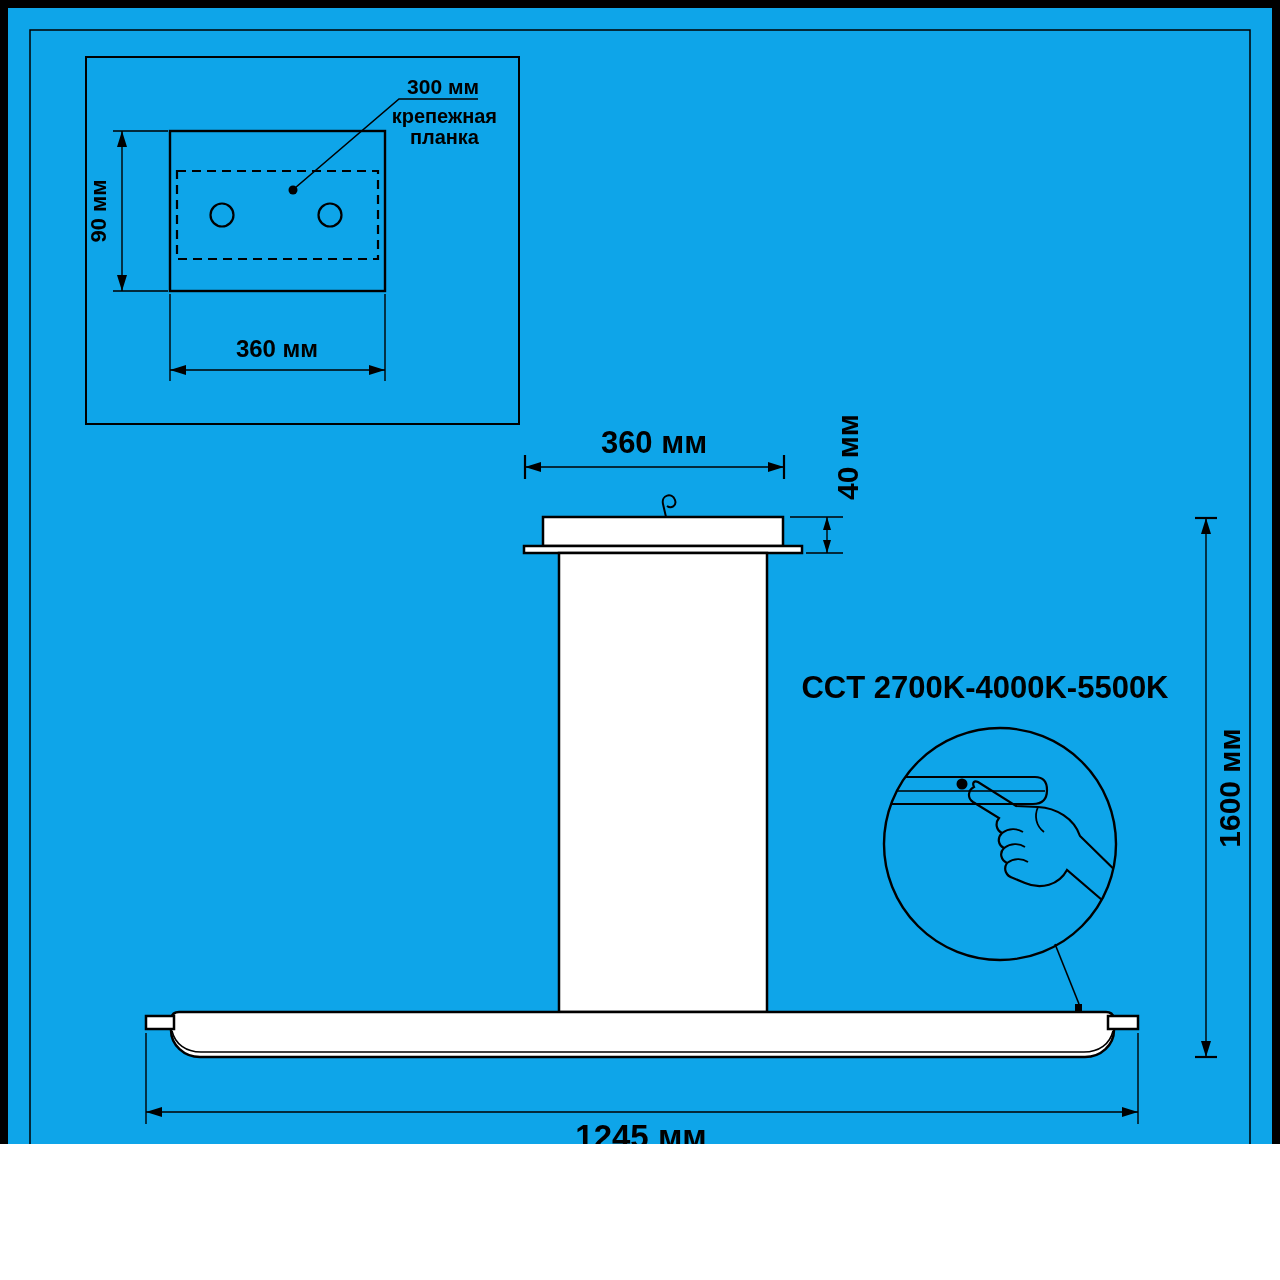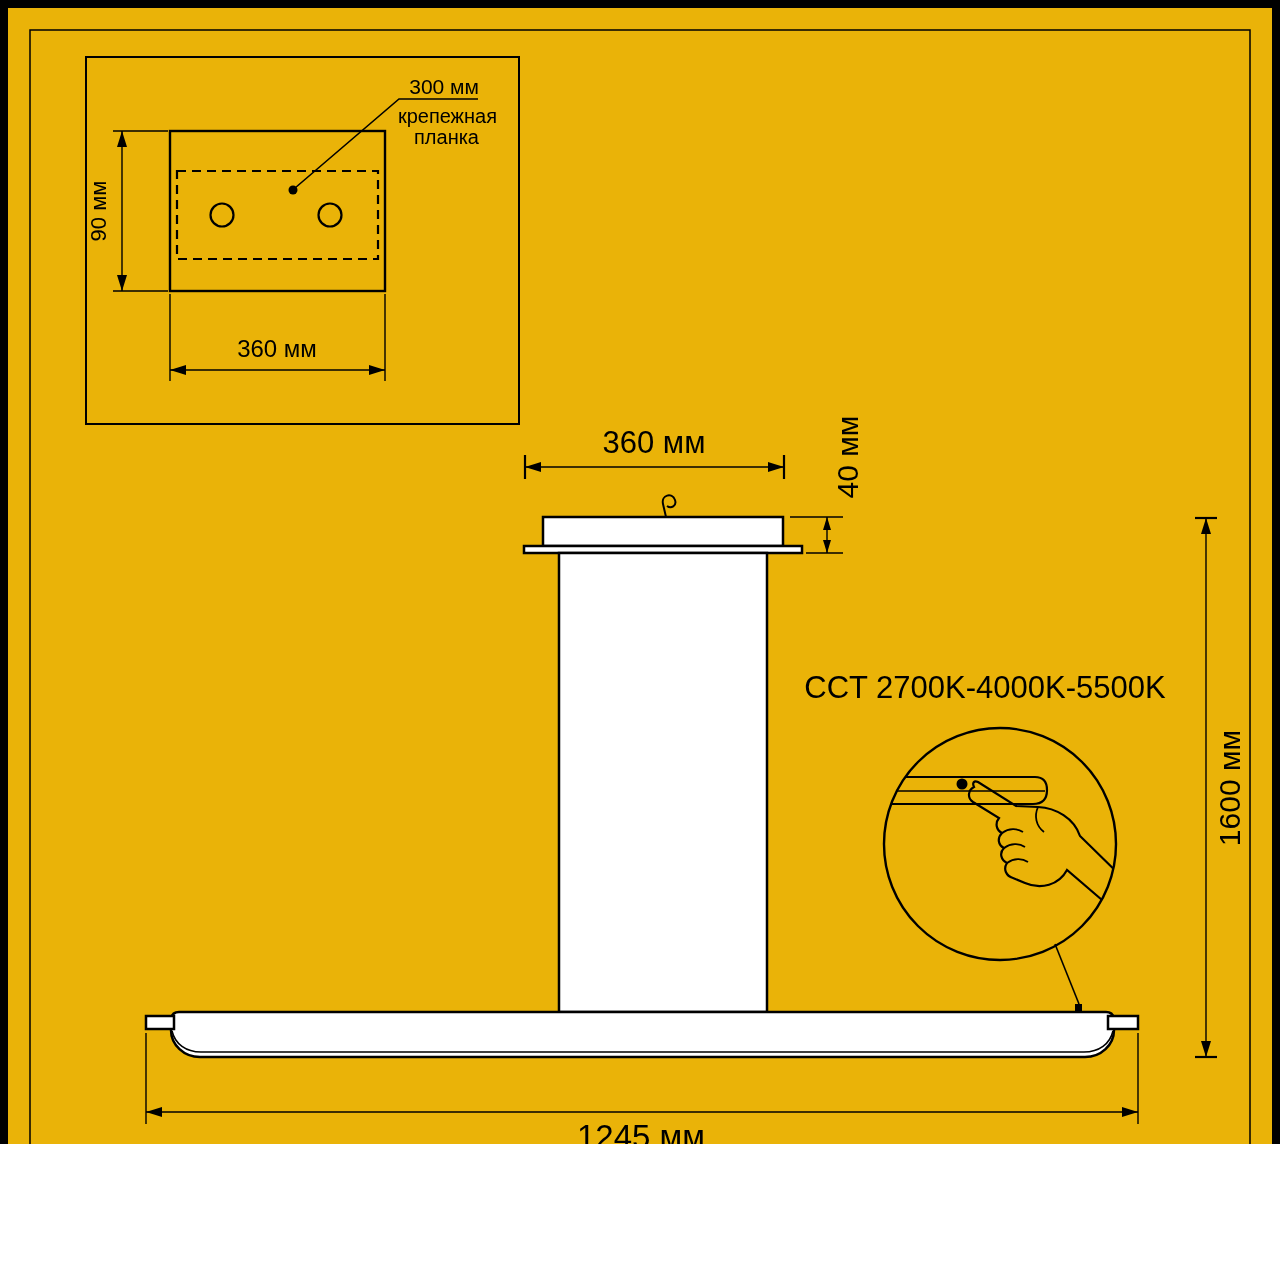--- a/index.html
+++ b/index.html
@@ -4,22 +4,23 @@
 <style>
   html, body {
     margin: 0;
     padding: 0;
     background: #ffffff;
   }
   .stage {
     position: relative;
     width: 1280px;
     height: 1144px;
-    background: #eab308;
+    background: #0ea5e9;
     font-family: "Liberation Sans", sans-serif;
+    font-weight: bold;
   }
   svg { display: block; }
   .ln   { stroke: #000; fill: none; }
   .thin { stroke-width: 1.4; }
   .med  { stroke-width: 2.2; }
   .obj  { stroke-width: 2.5; fill: #ffffff; }
   .lbl  { fill: #000; font-family: "Liberation Sans", sans-serif; }
   .arrow { fill: #000; stroke: none; }
 </style>
 </head>

